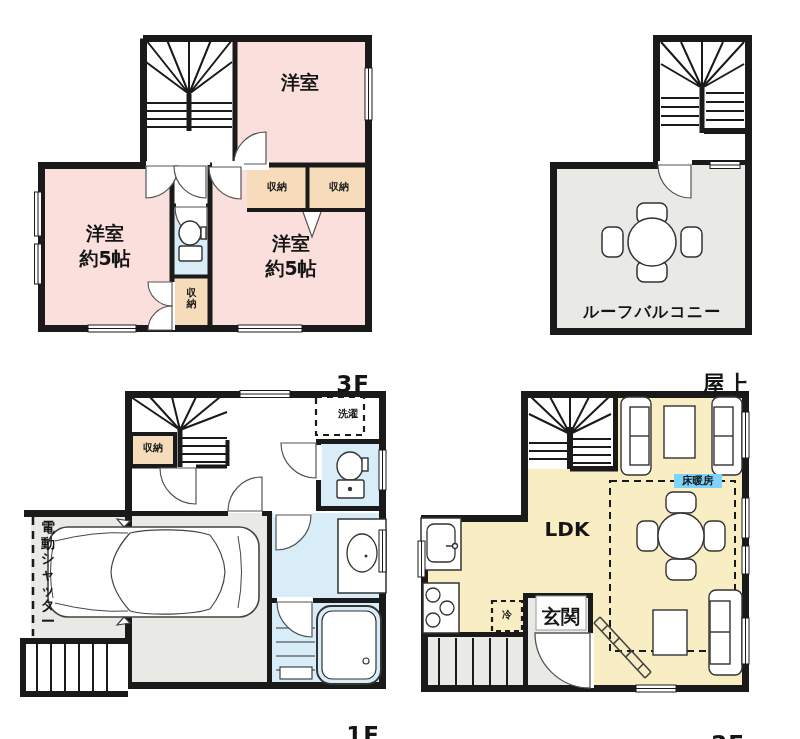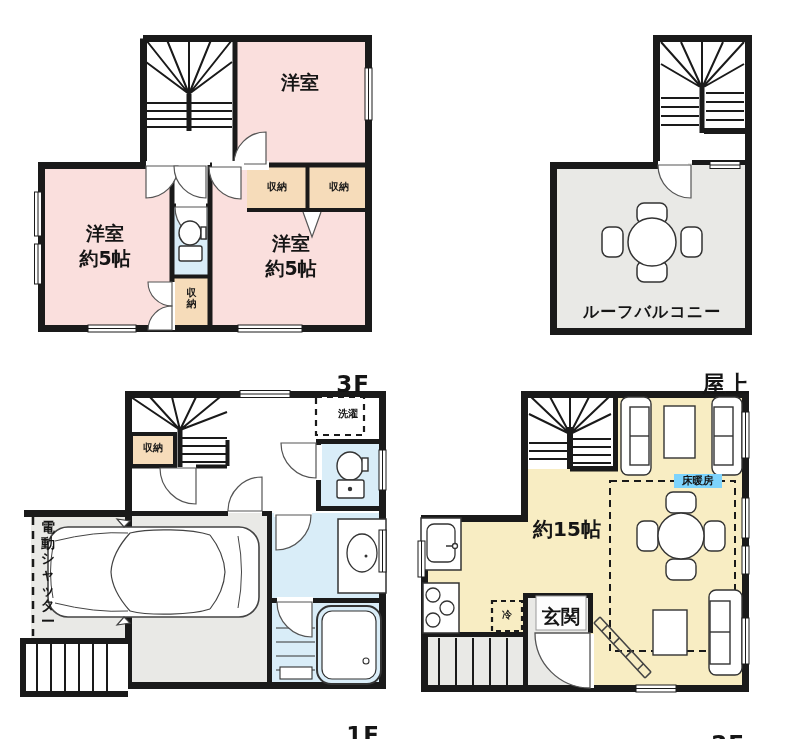--- a/index.html
+++ b/index.html
@@ -328,20 +328,20 @@
 
 <div class="lbl floor-tag" style="left:650px;top:332px;width:100px;">屋上</div>
 <div class="lbl room-mid" style="left:552px;top:302px;width:200px;">ルーフバルコニー</div>
 
 <div class="lbl small-lbl" style="left:123px;top:441px;width:60px;">収納</div>
 <div class="lbl small-lbl" style="left:318px;top:407px;width:60px;">洗濯</div>
 <div class="lbl vert" style="left:40px;top:520px;width:16px;font-size:14px;">電動シャッター</div>
 <div class="lbl floor-tag" style="left:310px;top:683px;width:70px;">1F</div>
 
 <div class="lbl" style="left:496px;top:516px;width:142px;font-size:20px;">
-  <span class="line">約15帖</span>
+  <span class="line">LDK</span>
 </div>
 <div class="lbl tiny-lbl" style="left:674px;top:474px;">床暖房</div>
 <div class="lbl small-lbl" style="left:492px;top:608px;width:30px;">冷</div>
 <div class="lbl" style="left:531px;top:604px;width:60px;font-size:19px;">玄関</div>
 <div class="lbl floor-tag" style="left:675px;top:692px;width:70px;">2F</div>
 
 </div>
 
 </body></html>

